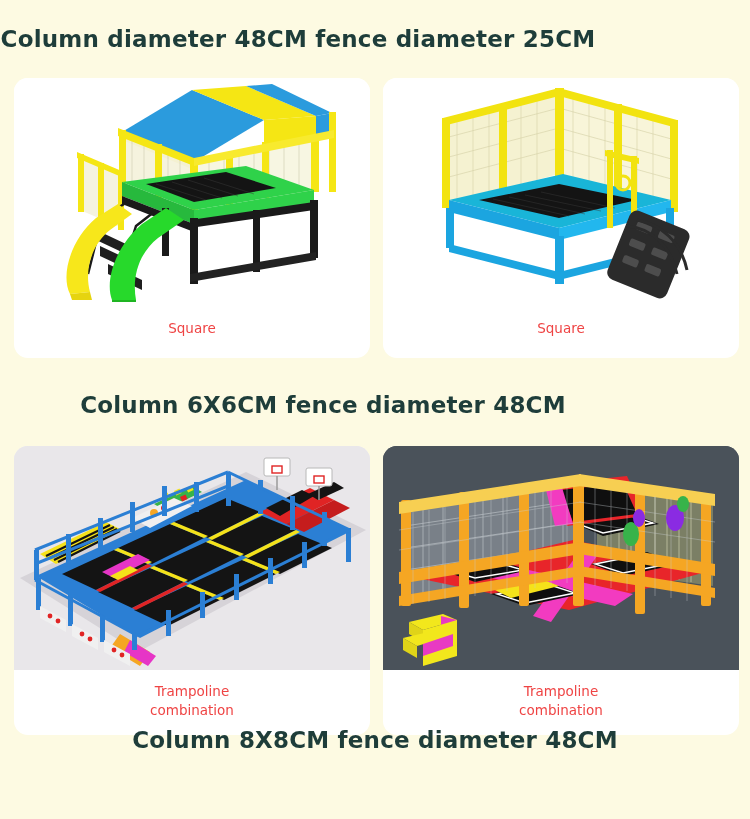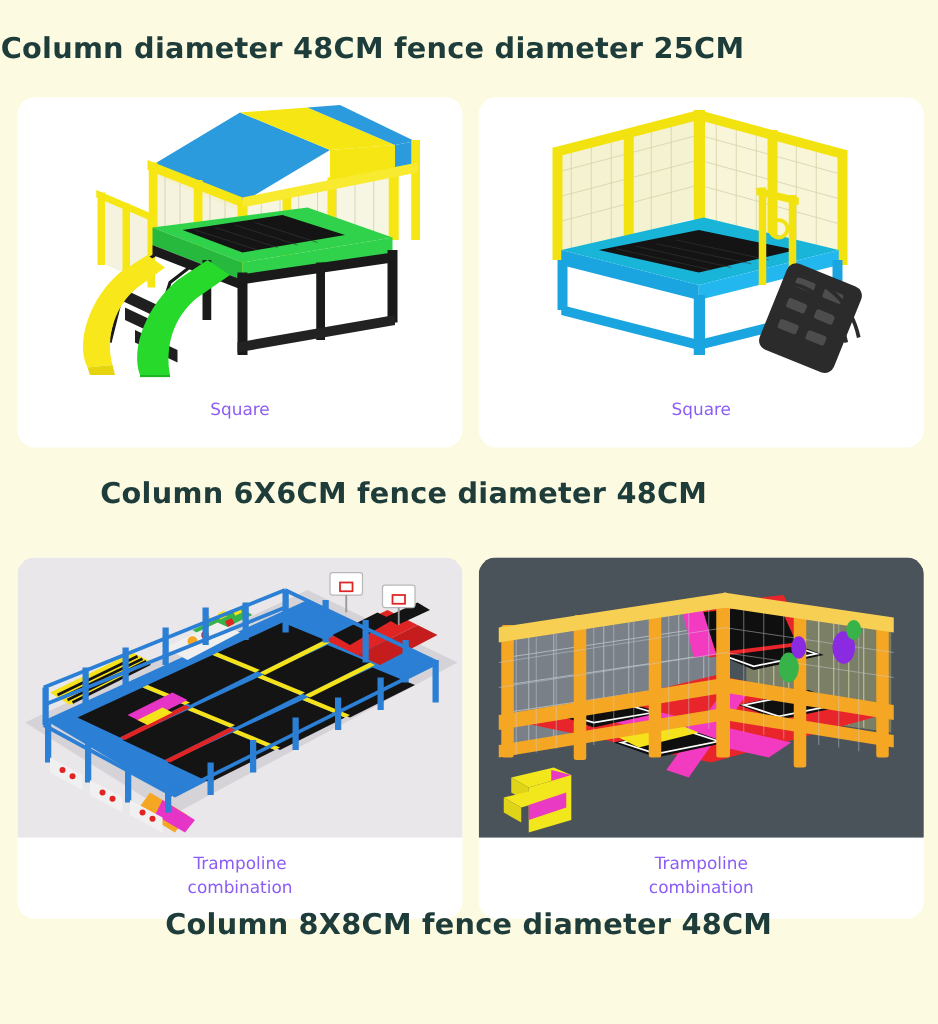--- a/index.html
+++ b/index.html
@@ -24,21 +24,21 @@
   .section-heading {
     text-align: center;
     color: #1e3d3a;
     font-size: 23px;
     font-weight: bold;
     letter-spacing: 0.2px;
     line-height: 1.2;
     font-family: "DejaVu Sans", "Liberation Sans", sans-serif;
   }
   .heading-1 { position: absolute; left: 0; top: 26px; width: 596px; }
-  .heading-2 { position: absolute; left: 0; top: 382px; width: 646px; }
+  .heading-2 { position: absolute; left: 0; top: 392px; width: 646px; }
   .heading-3 { position: absolute; left: 0; top: 727px; width: 750px; }
 
   .card {
     position: absolute;
     background: #ffffff;
     border-radius: 14px;
     overflow: hidden;
     box-sizing: border-box;
     display: flex;
     flex-direction: column;
@@ -59,21 +59,21 @@
   .card-bot-left .card-media  { height: 224px; background: #e9e7ea; }
   .card-bot-right .card-media { height: 224px; background: #4a525a; }
 
   .card-caption {
     flex: 1;
     display: flex;
     align-items: center;
     justify-content: center;
     text-align: center;
     font-size: 13.5px;
-    color: #8b5cf6;
+    color: #ef4444;
     font-weight: 500;
     line-height: 1.35;
     padding: 2px 8px 6px 8px;
     box-sizing: border-box;
     font-family: "DejaVu Sans", "Liberation Sans", sans-serif;
     white-space: pre-line;
   }
 
   .illo { position: absolute; inset: 0; width: 100%; height: 100%; display: block; }
 </style>

